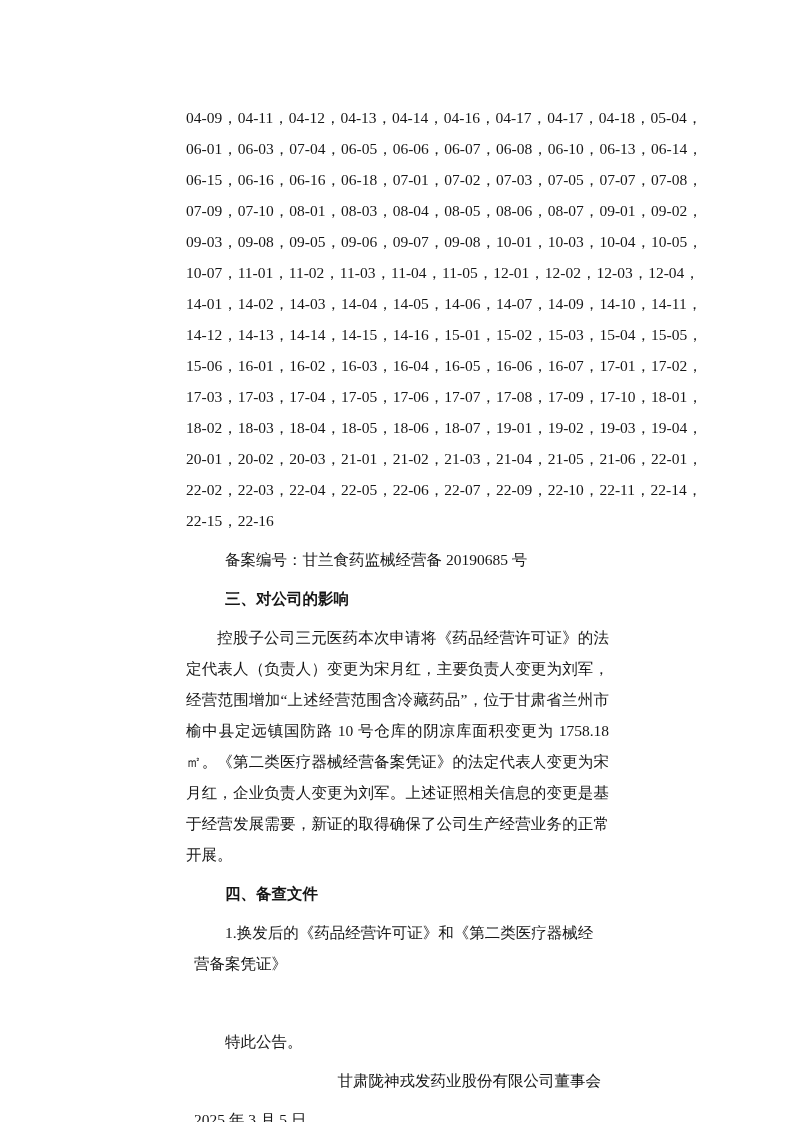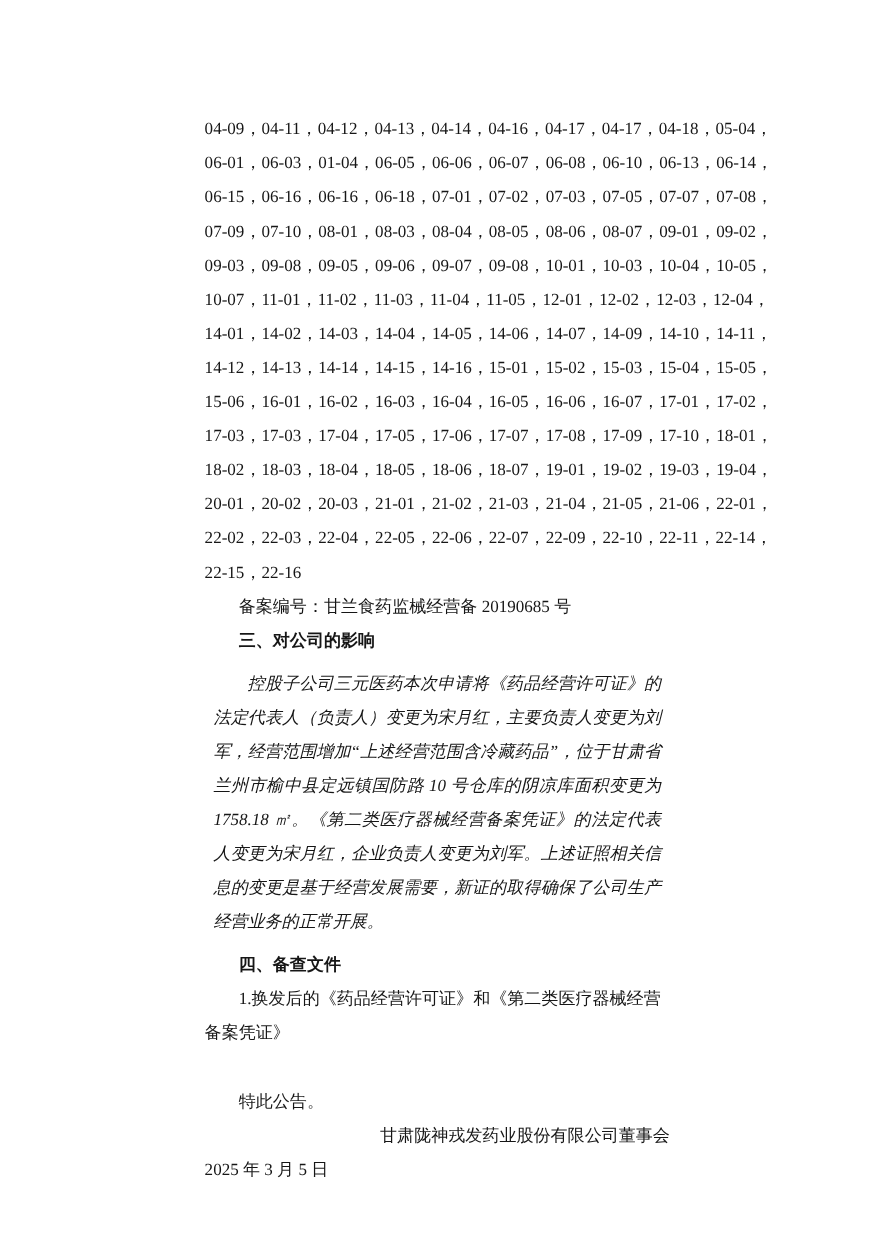--- a/index.html
+++ b/index.html
@@ -14,28 +14,27 @@
     font-family: "Liberation Serif", "DejaVu Serif", serif;
     font-size: 15.5px;
     line-height: 31px;
     color: #161616;
   }
   .code-line { white-space: nowrap; }
   .code-line.justified {
     display: flex;
     justify-content: space-between;
   }
-  .line { margin: 0; }
+  .line { margin: 8px; }
   .indent { text-indent: 2em; }
   .heading { font-weight: bold; }
   .para {
-    margin: 8px;
+    margin: 0;
     text-align: justify;
     text-indent: 2em;
-    font-style: italic;
   }
   .blank-line { height: 31px; }
   .sig-company { text-align: right; }
   .sig-date { text-align: left; padding-right: 75px; }
 </style>
 </head>
 <body>
 
 <div class="page">
 
@@ -48,21 +47,21 @@
         <span>04-14，</span>
         <span>04-16，</span>
         <span>04-17，</span>
         <span>04-17，</span>
         <span>04-18，</span>
         <span>05-04，</span>
       </div>
       <div class="code-line justified">
         <span>06-01，</span>
         <span>06-03，</span>
-        <span>01-04，</span>
+        <span>07-04，</span>
         <span>06-05，</span>
         <span>06-06，</span>
         <span>06-07，</span>
         <span>06-08，</span>
         <span>06-10，</span>
         <span>06-13，</span>
         <span>06-14，</span>
       </div>
       <div class="code-line justified">
         <span>06-15，</span>

